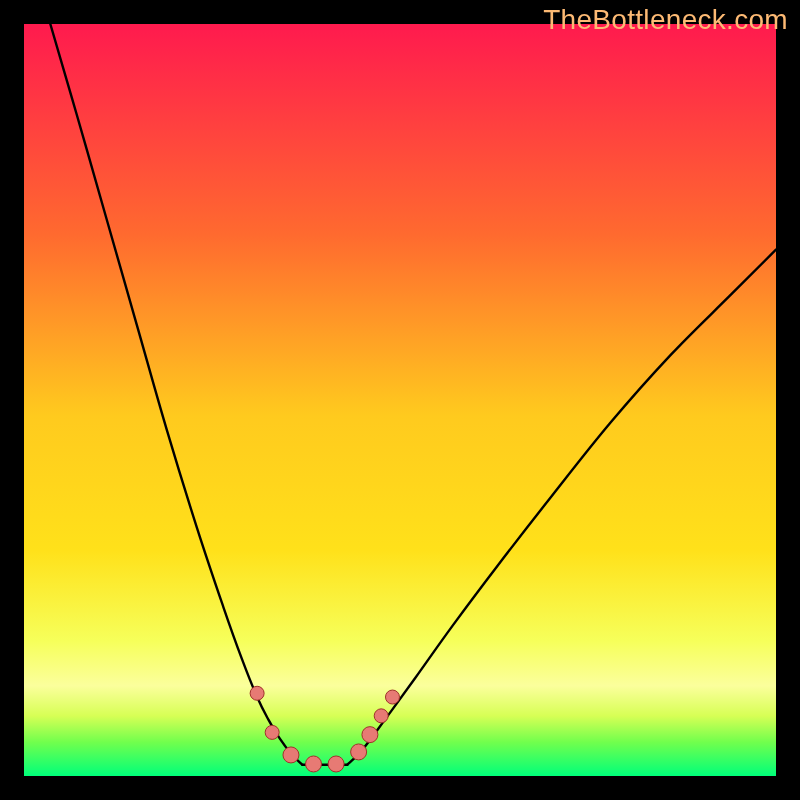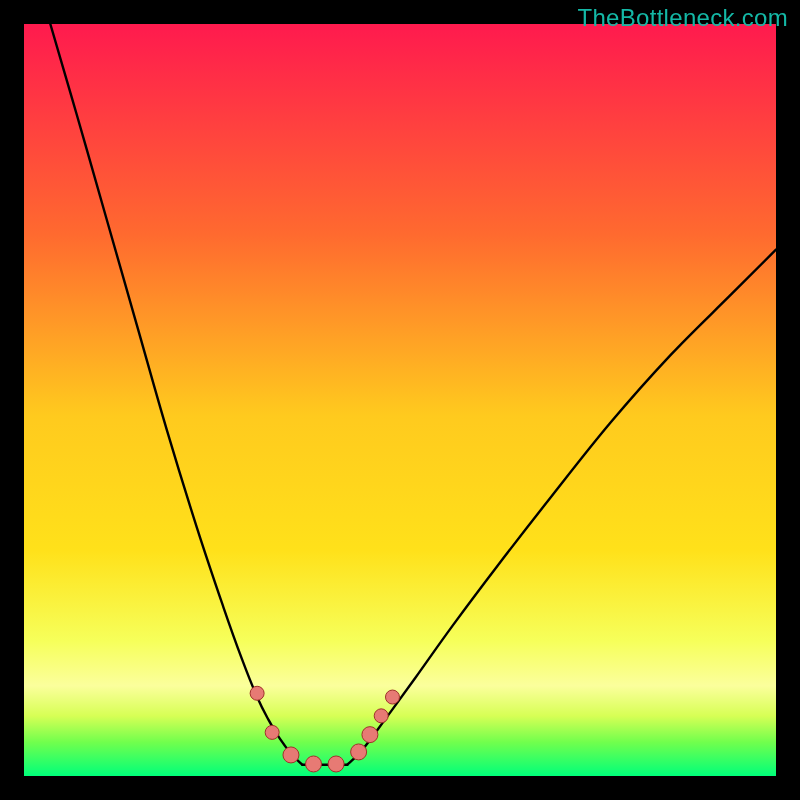--- a/index.html
+++ b/index.html
@@ -31,22 +31,22 @@
     position: absolute;
     left: 0;
     top: 0;
     width: 100%;
     height: 100%;
   }
   .watermark {
     position: absolute;
     top: 4px;
     right: 12px;
-    color: #14b8a6;
-    font-size: 24px;
+    color: #fdba74;
+    font-size: 28px;
     font-weight: 500;
     letter-spacing: 0.3px;
   }
   svg.curve {
     position: absolute;
     left: 0;
     top: 0;
     width: 100%;
     height: 100%;
   }

